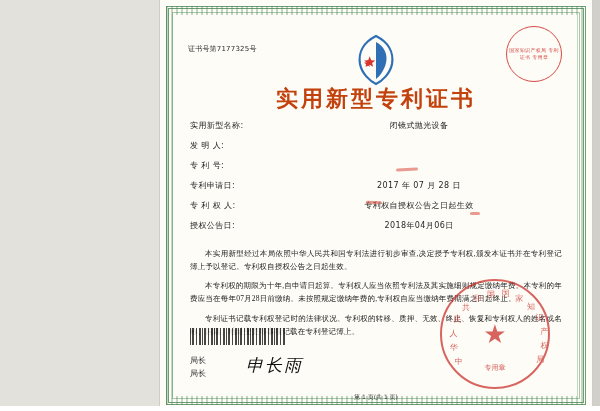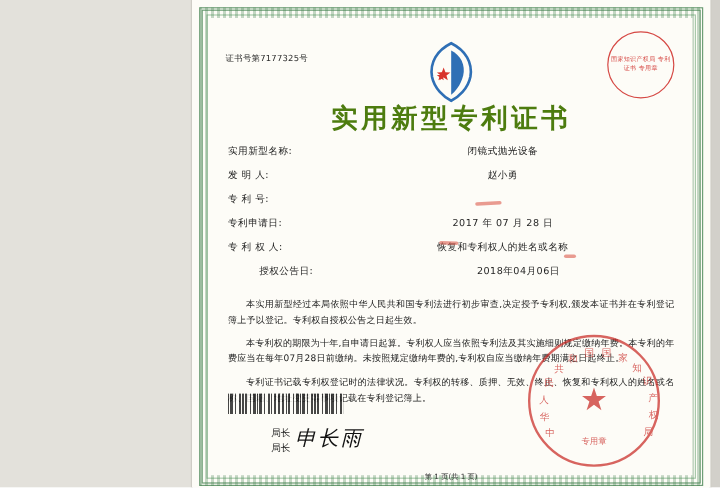--- a/index.html
+++ b/index.html
@@ -124,21 +124,21 @@
 
   .doc-title {
     position: absolute;
     top: 84px;
     left: 0;
     width: 100%;
     text-align: center;
     font-size: 22px;
     font-weight: bold;
     letter-spacing: 3px;
-    color: #4d7c0f;
+    color: #c2410c;
     font-family: Liberation Serif, serif;
   }
 
   
   .fields {
     position: absolute;
     left: 30px;
     top: 120px;
     width: 372px;
   }
@@ -153,33 +153,34 @@
   .field-label {
     width: 86px;
     flex: 0 0 86px;
     white-space: nowrap;
   }
   .field-value {
     flex: 1;
     white-space: nowrap;
     text-align: center;
   }
-  .field-row.gap-after { margin-bottom: 14px; margin-left: 26px; }
+  .field-row.gap-after { margin-bottom: 14px; }
 
   
   .body-text {
     position: absolute;
     left: 30px;
     top: 247px;
     width: 372px;
     font-size: 7.5px;
     line-height: 1.75;
     color: #222;
     text-align: justify;
     letter-spacing: .2px;
+    font-family: Liberation Serif, serif;
   }
   .body-text p { margin: 0 0 6px 0; text-indent: 15px; }
 
   
   .barcode {
     position: absolute;
     left: 30px;
     bottom: 66px;
     width: 96px;
     height: 17px;
@@ -193,21 +194,20 @@
   }
 
   
   .sig-block {
     position: absolute;
     left: 30px;
     bottom: 30px;
     font-size: 8px;
     line-height: 1.7;
     color: #1f1f1f;
-    margin-left: 36px;
   }
   .sig-name {
     position: absolute;
     left: 86px;
     bottom: 34px;
     font-size: 17px;
     color: #111;
     font-family: "DejaVu Serif", serif;
     font-style: italic;
     letter-spacing: 2px;
@@ -307,32 +307,31 @@
 
     <div class="doc-title">实用新型专利证书</div>
 
     <div class="fields">
       <div class="field-row">
         <span class="field-label">实用新型名称:</span>
         <span class="field-value">闭镜式抛光设备</span>
       </div>
       <div class="field-row">
         <span class="field-label">发 明 人:</span>
-        <span class="field-value">赵小勇</span>
       </div>
       <div class="field-row">
         <span class="field-label">专 利 号:</span>
       </div>
       <div class="field-row">
         <span class="field-label">专利申请日:</span>
         <span class="field-value">2017 年 07 月 28 日</span>
       </div>
       <div class="field-row">
         <span class="field-label">专 利 权 人:</span>
-        <span class="field-value">恢复和专利权人的姓名或名称</span>
+        <span class="field-value">专利权自授权公告之日起生效</span>
       </div>
       <div class="field-row gap-after">
         <span class="field-label">授权公告日:</span>
         <span class="field-value">2018年04月06日</span>
       </div>
     </div>
 
     <div class="body-text">
       <p>本实用新型经过本局依照中华人民共和国专利法进行初步审查,决定授予专利权,颁发本证书并在专利登记簿上予以登记。专利权自授权公告之日起生效。</p>
       <p>本专利权的期限为十年,自申请日起算。专利权人应当依照专利法及其实施细则规定缴纳年费。本专利的年费应当在每年07月28日前缴纳。未按照规定缴纳年费的,专利权自应当缴纳年费期满之日起终止。</p>

